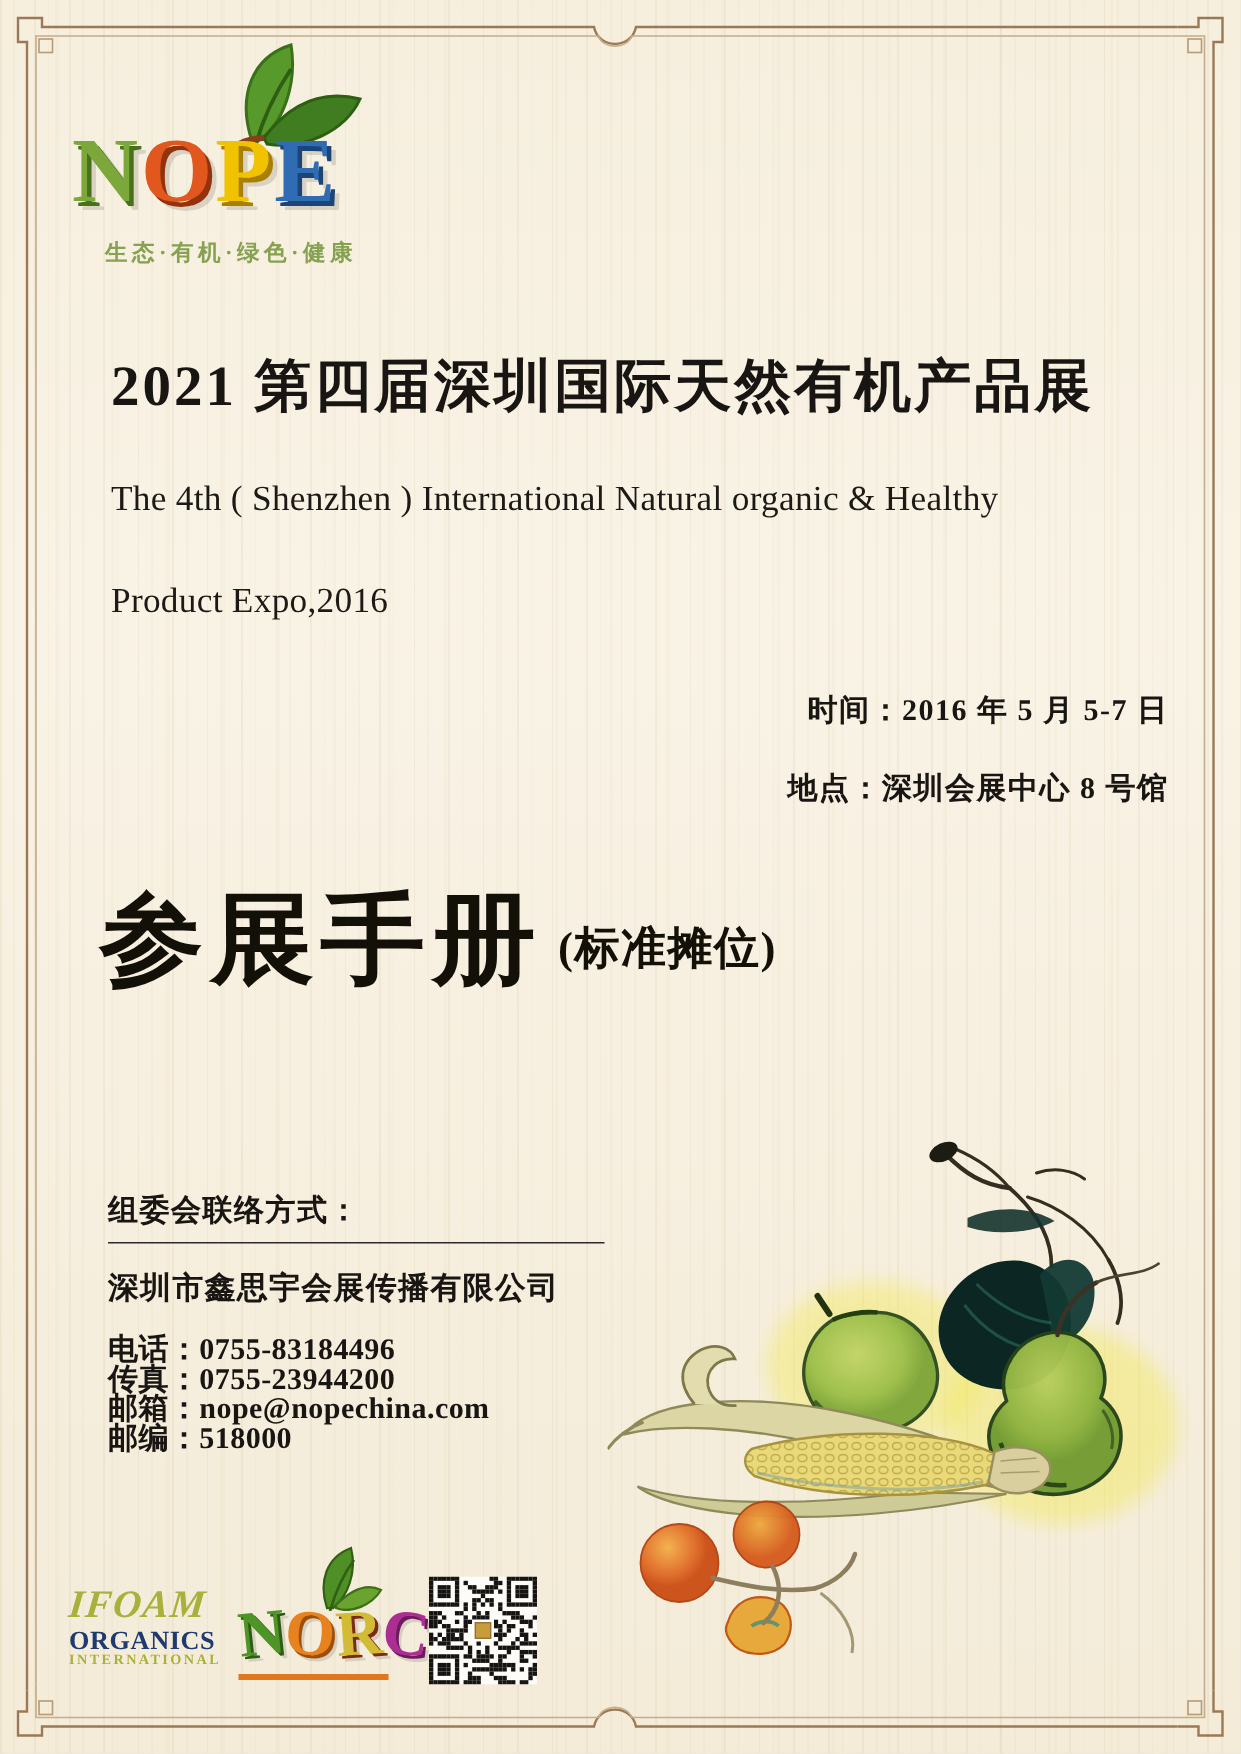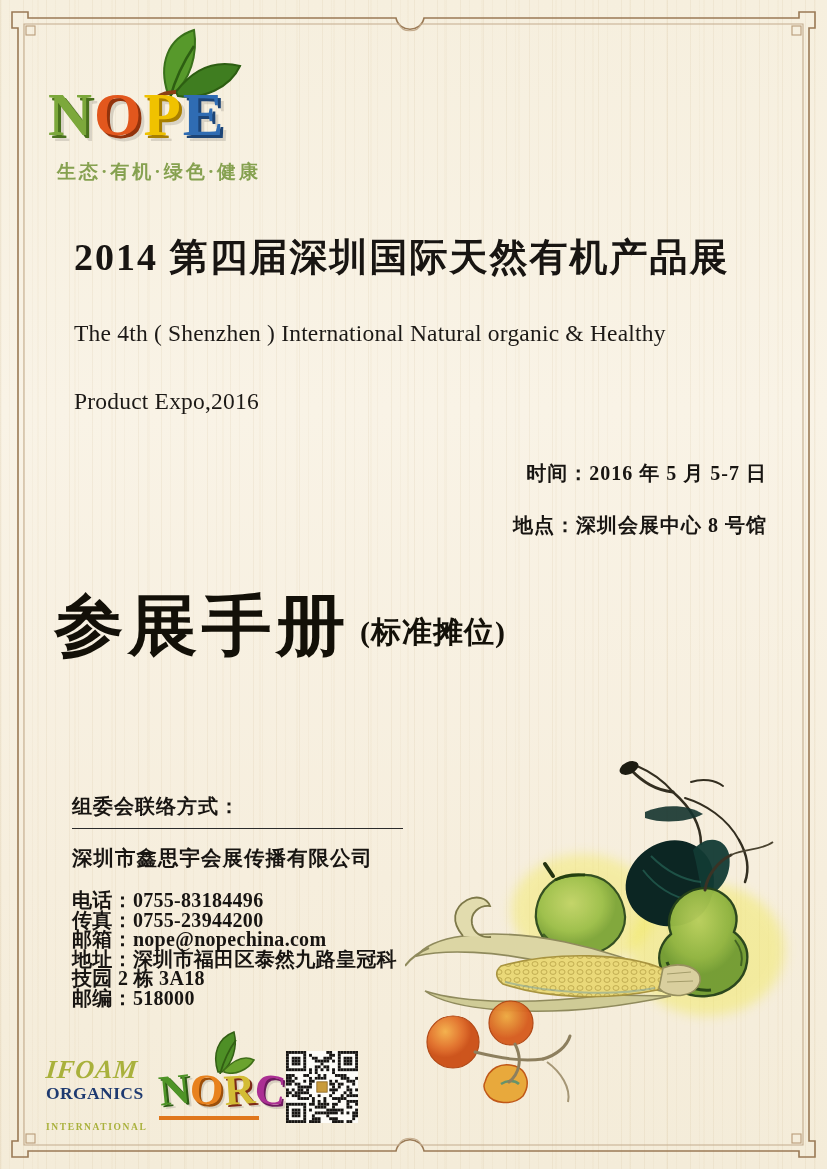--- a/index.html
+++ b/index.html
@@ -11,45 +11,45 @@
       repeating-linear-gradient(90deg, rgba(182,152,102,.10) 0 1px, rgba(182,152,102,0) 1px 9px, rgba(182,152,102,.055) 9px 10px, rgba(182,152,102,0) 10px 23px),
       repeating-linear-gradient(90deg, rgba(210,185,140,.07) 0 2px, rgba(210,185,140,0) 2px 37px),
       linear-gradient(180deg,#f6efde 0%,#f9f3e6 35%,#f6eedd 75%,#f4ecd9 100%);
   }
   .abs{position:absolute;}
   
   #frame-svg{left:0;top:0;pointer-events:none;}
   
   .nope-letters{left:48px;top:84px;font-weight:900;font-size:61px;line-height:1;letter-spacing:2px;}
   .ltr{display:inline-block;}
-  .tagline{left:57px;top:159px;font-size:19px;font-weight:700;letter-spacing:3px;text-align:right;}
+  .tagline{left:70px;top:159px;font-size:15px;font-weight:700;letter-spacing:3px;text-align:right;}
   
   .title-cn{left:74px;top:232px;font-size:38px;font-weight:900;color:#181512;letter-spacing:2px;white-space:nowrap;}
   .title-en{font-size:23.5px;font-weight:500;color:#1c1916;letter-spacing:.2px;white-space:nowrap;}
   .en1{left:74px;top:320px;}
   .en2{left:74px;top:388px;}
   
-  .event{right:60px;top:460px;text-align:right;color:#181512;}
+  .event{right:48px;top:460px;text-align:right;color:#181512;}
   .event div{font-size:20px;font-weight:700;letter-spacing:1px;}
   .event .venue{margin-top:25px;}
   
-  .manual{left:54px;top:580px;white-space:nowrap;color:#131008;}
+  .manual{left:66px;top:580px;white-space:nowrap;color:#131008;}
   .manual .m-title{font-size:67px;font-weight:900;letter-spacing:4px;display:inline-block;transform:scale(1.04,.98);transform-origin:left bottom;}
   .manual .m-sub{font-size:30px;font-weight:900;margin-left:22px;position:relative;top:-6px;letter-spacing:1px;}
   
   .contact{left:72px;top:793px;width:345px;color:#181512;}
   .c-heading{font-size:20px;font-weight:900;letter-spacing:1px;}
   .c-rule{margin-top:8px;width:331px;border-top:1.6px solid #2b2b2b;height:0;}
   .c-company{font-size:20.5px;font-weight:900;letter-spacing:1px;margin-top:15px;}
   .c-lines{margin-top:19px;font-size:20px;font-weight:700;line-height:19.5px;letter-spacing:.3px;}
   
   .ifoam{left:46px;top:1057px;line-height:1;}
   .ifoam .f1{font-size:26px;font-weight:900;font-style:italic;letter-spacing:1px;transform:skewX(-6deg);display:inline-block;}
   .ifoam .f2{font-size:17.5px;font-weight:800;margin-top:2px;letter-spacing:.4px;}
-  .ifoam .f3{font-size:9.5px;font-weight:800;letter-spacing:1.6px;margin-top:20px;}
+  .ifoam .f3{font-size:9.5px;font-weight:800;letter-spacing:1.6px;margin-top:0;}
   .norc-letters{left:159px;top:1068px;font-weight:900;font-size:43px;line-height:1;letter-spacing:0px;}
   .norc-bar{left:159px;top:1116px;width:100px;height:4px;}
   #qr-svg{left:286px;top:1051px;}
   #norc-leaf{left:196px;top:1028px;}
   #nope-leaf{left:98px;top:24px;}
   #watercolor{left:405px;top:752px;}
 </style>
 </head>
 <body>
 
@@ -86,42 +86,41 @@
 
   <svg id="nope-leaf" class="abs" width="150" height="80" viewBox="0 0 150 80">
     <path d="M70 70 C60 40 70 14 96 6 C100 30 92 58 74 70 Z" fill="#57992B" stroke="#39701A" stroke-width="2"></path>
     <path d="M78 68 C96 44 118 36 142 42 C132 64 104 76 80 72 Z" fill="#3F7D20" stroke="#2D5E12" stroke-width="2"></path>
     <path d="M72 74 C78 52 88 34 96 22" stroke="#2D5E12" stroke-width="2.5" fill="none"></path>
     <path d="M58 74 C64 70 70 68 78 68" stroke="#8A4014" stroke-width="4" fill="none"></path>
   </svg>
   <div class="abs nope-letters"><span class="ltr" style="color: rgb(124, 168, 59); text-shadow: rgb(73, 113, 28) 3px 3px 0px, rgba(0, 0, 0, 0.12) 6px 6px 0px;">N</span><span class="ltr" style="color: rgb(226, 87, 29); text-shadow: rgb(146, 51, 12) 3px 3px 0px, rgba(0, 0, 0, 0.12) 6px 6px 0px;">O</span><span class="ltr" style="color: rgb(240, 194, 0); text-shadow: rgb(168, 127, 0) 3px 3px 0px, rgba(0, 0, 0, 0.12) 6px 6px 0px;">P</span><span class="ltr" style="color: rgb(47, 108, 179); text-shadow: rgb(28, 68, 118) 3px 3px 0px, rgba(0, 0, 0, 0.12) 6px 6px 0px;">E</span></div>
   <div class="abs tagline" style="color: rgb(134, 161, 80);">生态·有机·绿色·健康</div>
 
-  <div class="abs title-cn">2014 第四届深圳国际天然有机产品展</div>
+  <div class="abs title-cn">2021 第四届深圳国际天然有机产品展</div>
   <div class="abs title-en en1">The 4th ( Shenzhen ) International Natural organic &amp; Healthy</div>
   <div class="abs title-en en2">Product Expo,2016</div>
 
   <div class="abs event">
     <div class="time">时间：2016 年 5 月 5-7 日</div>
     <div class="venue">地点：深圳会展中心 8 号馆</div>
   </div>
 
   <div class="abs manual">
     <span class="m-title">参展手册</span><span class="m-sub">(标准摊位)</span>
   </div>
 
   <div class="abs contact">
     <div class="c-heading">组委会联络方式：</div>
     <div class="c-rule"></div>
     <div class="c-company">深圳市鑫思宇会展传播有限公司</div>
     <div class="c-lines">
       <div>电话：0755-83184496</div>
       <div>传真：0755-23944200</div>
       <div>邮箱：nope@nopechina.com</div>
-      <div>地址：深圳市福田区泰然九路皇冠科技园 2 栋 3A18</div>
       <div>邮编：518000</div>
     </div>
   </div>
 
   <svg id="watercolor" class="abs" width="422" height="360" viewBox="0 0 422 360">
     <defs>
       <filter id="soft">
           <feGaussianBlur stdDeviation="6"></feGaussianBlur>
         </filter>
       <radialGradient id="pearG1" cx="40%" cy="35%">

